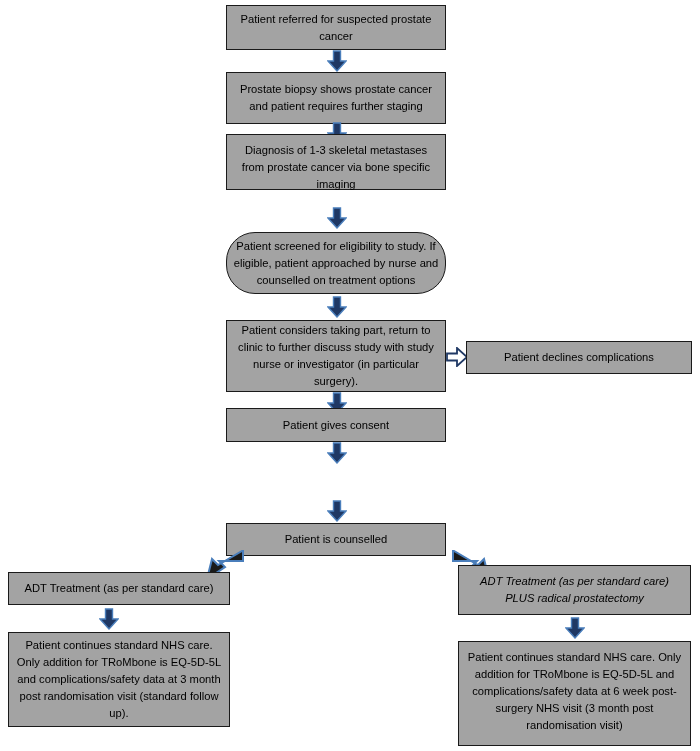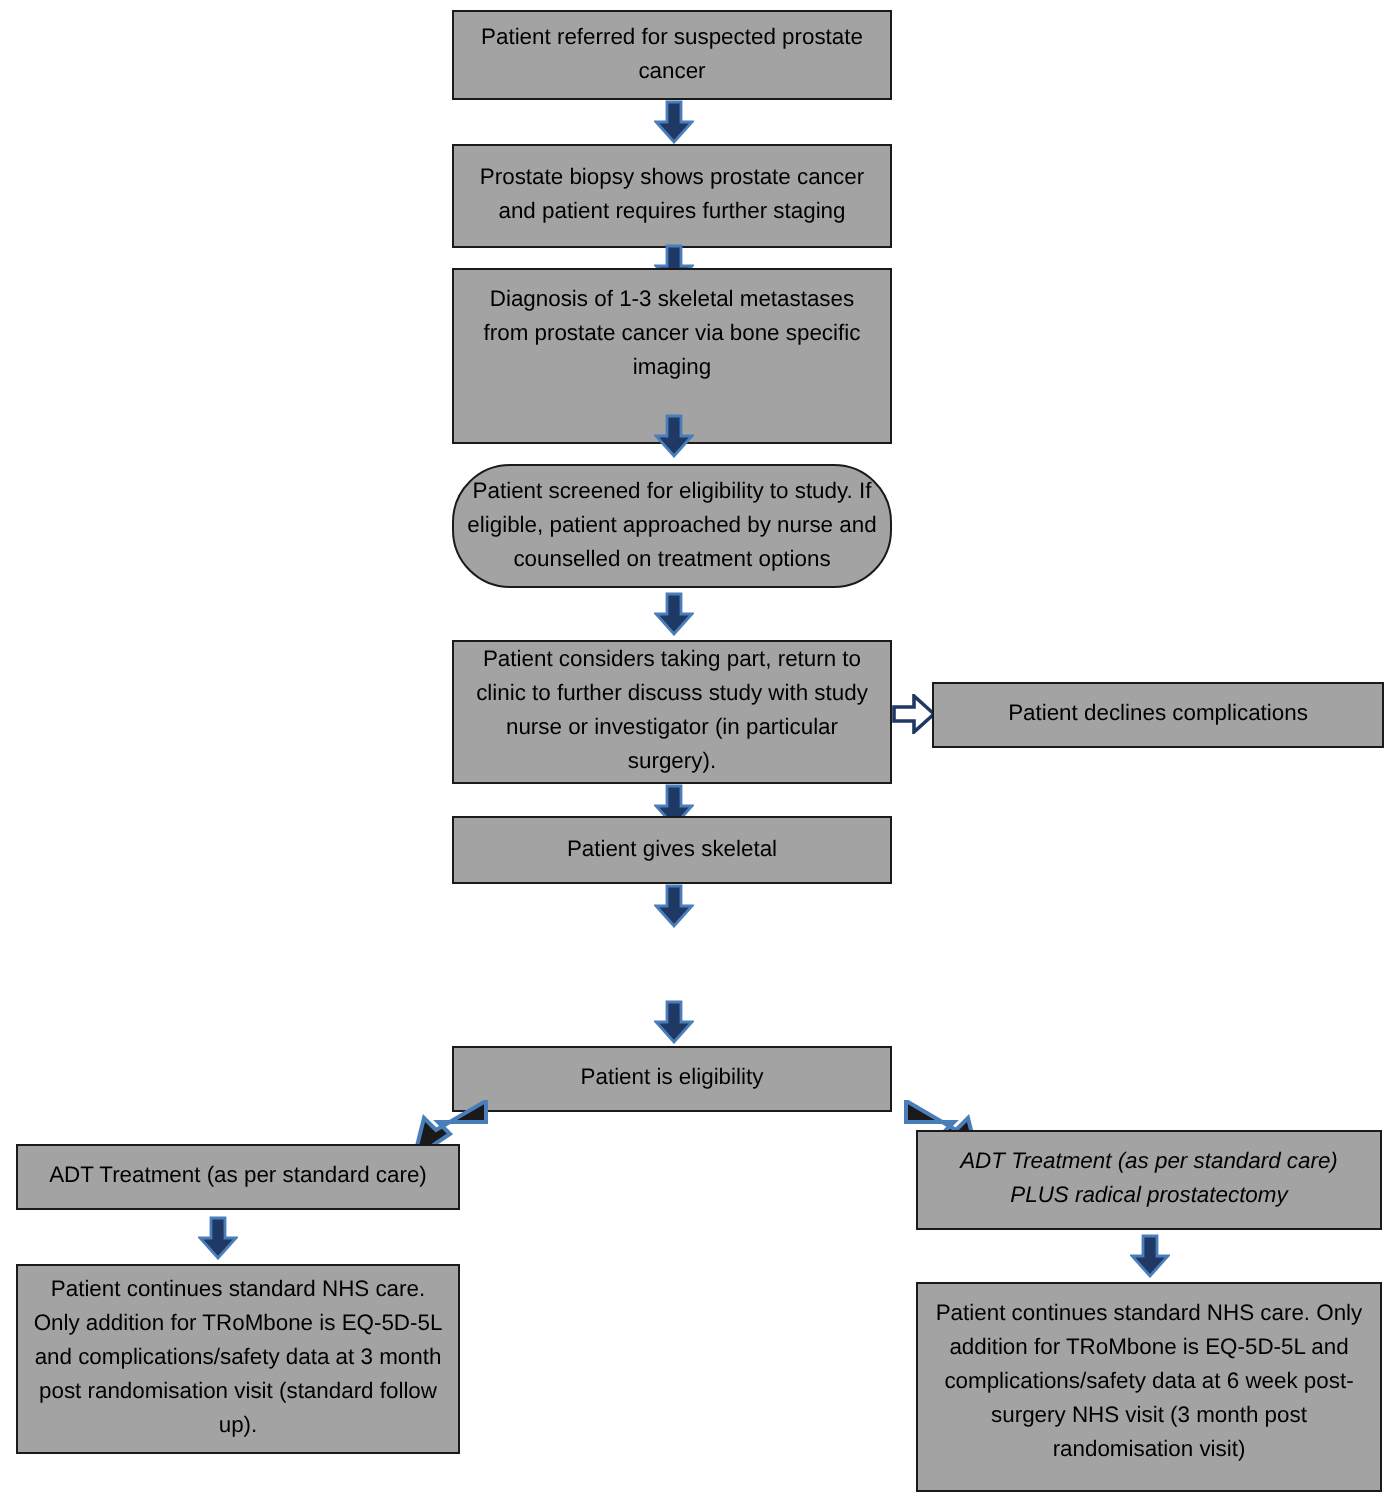--- a/index.html
+++ b/index.html
@@ -53,21 +53,21 @@
   <div class="node" style="left:226px;top:72px;width:220px;height:52px;">
     <span class="txt">Prostate biopsy shows prostate cancer and patient requires further staging</span>
   </div>
 
   <div class="arrow" style="left:327px;top:122px;width:20px;height:22px;">
     <svg width="20" height="22" viewBox="0 0 20 22">
       <polygon points="6.5,1 13.5,1 13.5,11 19,11 10,21 1,11 6.5,11" fill="#1f3864" stroke="#4a7ebb" stroke-width="1.4"></polygon>
     </svg>
   </div>
 
-  <div class="node topal" style="left:226px;top:134px;width:220px;height:88px;">
+  <div class="node topal" style="left:226px;top:134px;width:220px;height:56px;">
     <span class="txt">Diagnosis of 1-3 skeletal metastases from prostate cancer via bone specific imaging</span>
   </div>
 
   <div class="arrow" style="left:327px;top:207px;width:20px;height:22px;">
     <svg width="20" height="22" viewBox="0 0 20 22">
       <polygon points="6.5,1 13.5,1 13.5,11 19,11 10,21 1,11 6.5,11" fill="#1f3864" stroke="#4a7ebb" stroke-width="1.4"></polygon>
     </svg>
   </div>
 
   <div class="node" style="left:226px;top:232px;width:220px;height:62px;border-radius:29px;">
@@ -94,38 +94,38 @@
     <span class="txt">Patient declines complications</span>
   </div>
 
   <div class="arrow" style="left:327px;top:392px;width:20px;height:22px;">
     <svg width="20" height="22" viewBox="0 0 20 22">
       <polygon points="6.5,1 13.5,1 13.5,11 19,11 10,21 1,11 6.5,11" fill="#1f3864" stroke="#4a7ebb" stroke-width="1.4"></polygon>
     </svg>
   </div>
 
   <div class="node" style="left:226px;top:408px;width:220px;height:34px;">
-    <span class="txt">Patient gives skeletal</span>
+    <span class="txt">Patient gives consent</span>
   </div>
 
   <div class="arrow" style="left:327px;top:442px;width:20px;height:22px;">
     <svg width="20" height="22" viewBox="0 0 20 22">
       <polygon points="6.5,1 13.5,1 13.5,11 19,11 10,21 1,11 6.5,11" fill="#1f3864" stroke="#4a7ebb" stroke-width="1.4"></polygon>
     </svg>
   </div>
 
 
   <div class="arrow" style="left:327px;top:500px;width:20px;height:22px;">
     <svg width="20" height="22" viewBox="0 0 20 22">
       <polygon points="6.5,1 13.5,1 13.5,11 19,11 10,21 1,11 6.5,11" fill="#1f3864" stroke="#4a7ebb" stroke-width="1.4"></polygon>
     </svg>
   </div>
 
   <div class="node" style="left:226px;top:523px;width:220px;height:33px;">
-    <span class="txt">Patient is eligibility</span>
+    <span class="txt">Patient is counselled</span>
   </div>
 
   <div class="arrow" style="left:204px;top:548px;width:40px;height:34px;">
     <svg width="40" height="34" viewBox="0 0 40 34">
       <polygon points="39,3 39,13 15,13 21,19 3,31 8,11 14,17 38,3" fill="#1a1a1a" stroke="#4a7ebb" stroke-width="2"></polygon>
     </svg>
   </div>
 
   <div class="arrow" style="left:452px;top:548px;width:40px;height:34px;">
     <svg width="40" height="34" viewBox="0 0 40 34">

